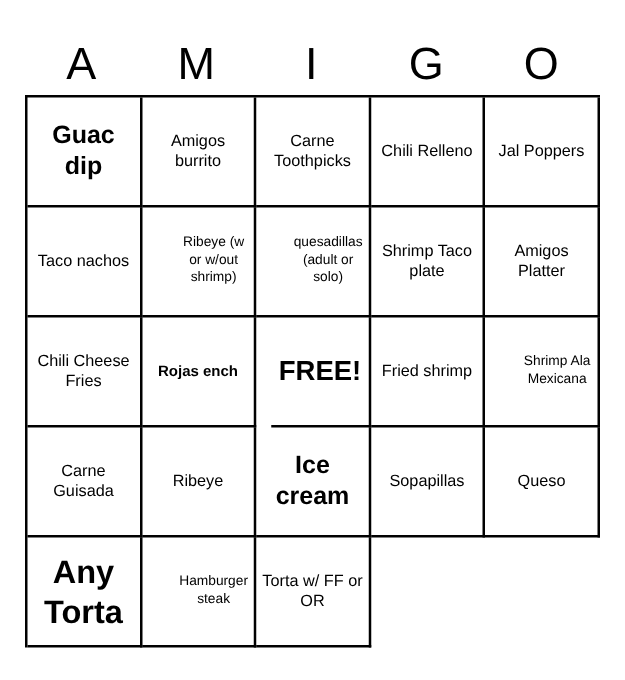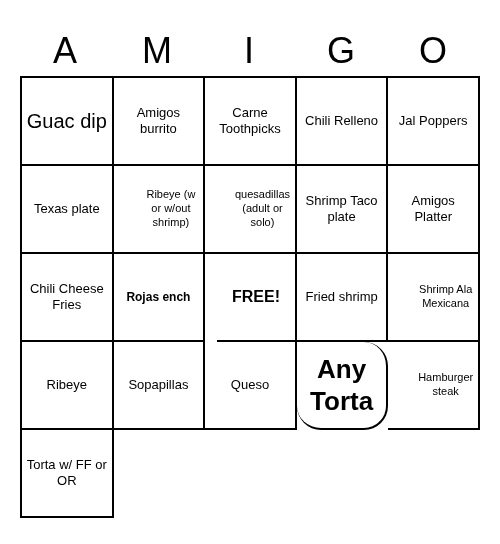--- a/index.html
+++ b/index.html
@@ -40,29 +40,28 @@
       display: flex;
       align-items: center;
       justify-content: center;
       text-align: center;
       padding: 4px 3px;
       font-size: 13px;
       line-height: 1.25;
     }
     .bingo-cell.large-text {
       font-size: 20px;
-      font-weight: normal;
+      font-weight: bold;
     }
     .bingo-cell.xl-text {
       font-size: 26px;
       font-weight: bold;
-      border-radius: 24px;
     }
     .bingo-cell.free {
-      font-size: 16px;
+      font-size: 22px;
       font-weight: bold;
       margin-left: 12px;
     }
     .bingo-cell.medium-bold {
       font-size: 12px;
       font-weight: bold;
     }
     .bingo-cell.small-text {
       font-size: 11px;
       padding-left: 28px;
@@ -78,30 +77,32 @@
       <div class="bingo-header-cell">I</div>
       <div class="bingo-header-cell">G</div>
       <div class="bingo-header-cell">O</div>
     </div>
   <div class="bingo-grid">
   <div class="bingo-cell large-text">Guac dip</div>
       <div class="bingo-cell normal">Amigos burrito</div>
       <div class="bingo-cell normal">Carne Toothpicks</div>
       <div class="bingo-cell normal">Chili Relleno</div>
       <div class="bingo-cell normal">Jal Poppers</div>
-      <div class="bingo-cell normal">Texas plate</div>
+      <div class="bingo-cell normal">Taco nachos</div>
       <div class="bingo-cell small-text">Ribeye (w or w/out shrimp)</div>
       <div class="bingo-cell small-text">quesadillas (adult or solo)</div>
       <div class="bingo-cell normal">Shrimp Taco plate</div>
       <div class="bingo-cell normal">Amigos Platter</div>
       <div class="bingo-cell normal">Chili Cheese Fries</div>
       <div class="bingo-cell medium-bold">Rojas ench</div>
       <div class="bingo-cell free">FREE!</div>
       <div class="bingo-cell normal">Fried shrimp</div>
       <div class="bingo-cell small-text">Shrimp Ala Mexicana</div>
+      <div class="bingo-cell normal">Carne Guisada</div>
       <div class="bingo-cell normal">Ribeye</div>
+      <div class="bingo-cell large-text">Ice cream</div>
       <div class="bingo-cell normal">Sopapillas</div>
       <div class="bingo-cell normal">Queso</div>
       <div class="bingo-cell xl-text">Any Torta</div>
       <div class="bingo-cell small-text">Hamburger steak</div>
       <div class="bingo-cell normal">Torta w/ FF or OR</div>
     </div>
 </div>
 
 </body></html>

